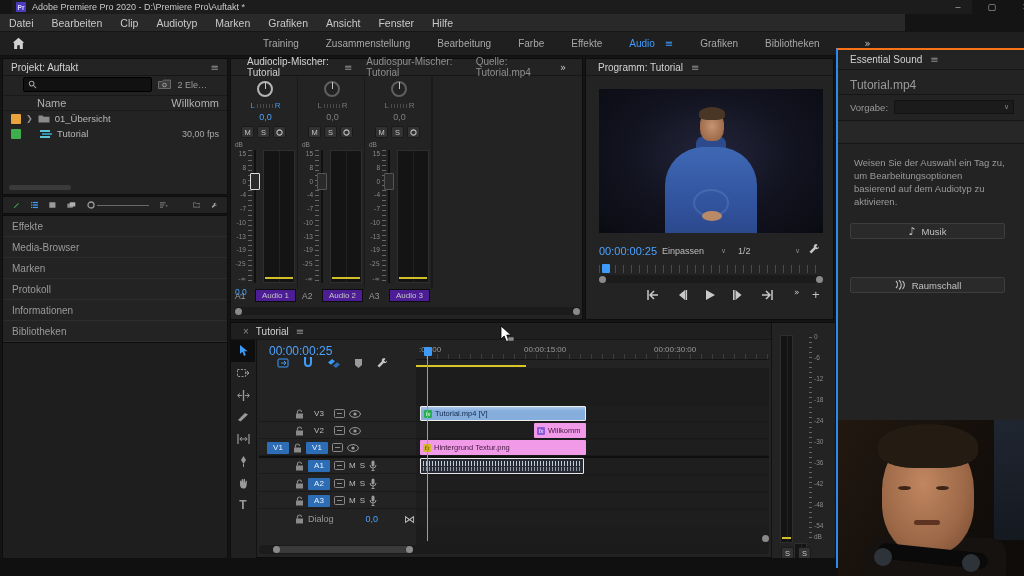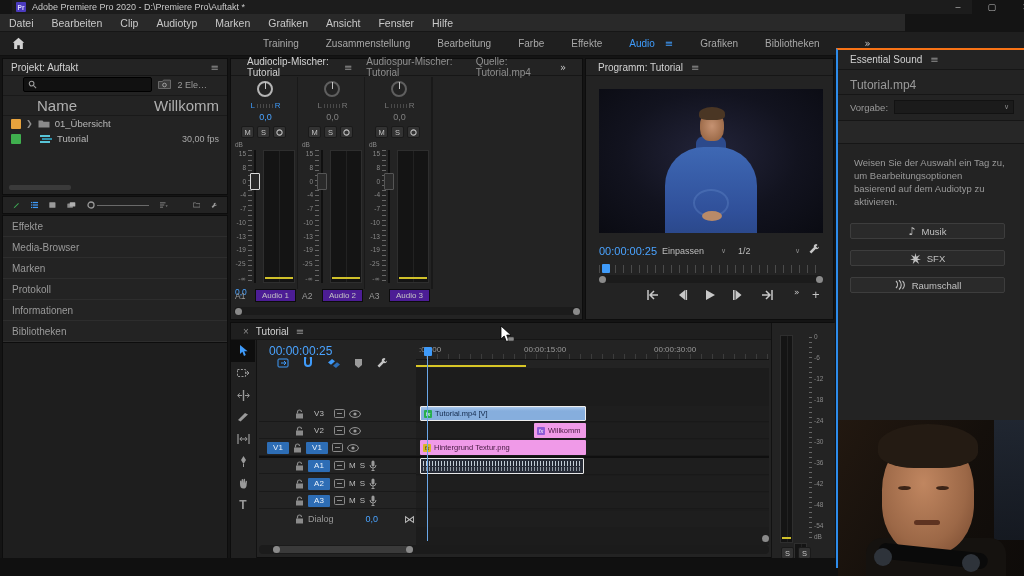--- a/index.html
+++ b/index.html
@@ -16,21 +16,21 @@
   .wsbar{left:0;top:32px;width:1024px;height:24px;background:#1f1f1f;display:flex;align-items:center;border-bottom:1px solid #101010}
   .wstabs{display:flex;gap:27px;margin-left:238px;font-size:10px;color:#a8a8a8;align-items:center}
   .wstab-active{color:#3f9bfa}
   
   .panel{background:#232323;border:1px solid #0d0d0d}
   .ptab{font-size:10px;color:#8f8f8f}
   .ptab-active{color:#d2d2d2}
   .hamb{color:#8f8f8f;font-size:10px}
   
   .searchbox{background:#111;border:1px solid #000;border-radius:2px;height:15px;display:flex;align-items:center;padding:0 4px}
-  .colhdr{font-size:15px;color:#b0b0b0}
+  .colhdr{font-size:11px;color:#b0b0b0}
   .prow{font-size:9.5px;color:#b8b8b8;display:flex;align-items:center}
   .swatch{width:10px;height:10px;border-radius:1px}
   .stacktab{height:21px;border-bottom:1px solid #2d2d2d;display:flex;align-items:center;padding-left:9px;font-size:10px;color:#9a9a9a}
   
   .knob{width:16px;height:16px;border-radius:50%;position:relative}
   .knob:after{content:"";position:absolute;left:50%;top:-1px;width:1px;height:7px;background:#c5c5c5}
   .msbtn{width:13px;height:12px;background:#333;border:1px solid #1a1a1a;border-radius:2px;color:#c3c3c3;font-size:7.5px;display:flex;align-items:center;justify-content:center}
   .dbscale{display:flex;flex-direction:column;justify-content:space-between;font-size:6.5px;color:#8a8a8a;text-align:right}
   .meterrect{background:#141414;border:1px solid #2e2e2e;position:relative}
   .meterrect:before{content:"";position:absolute;left:50%;top:0;bottom:0;width:1px;background:#222}
@@ -646,26 +646,20 @@
     <span class="uni" style="font-size:7px;color:#8a8a8a">∨</span>
   </div>
   <div class="divider" style="top:70px"></div>
   <div class="p" style="left:0;top:71px;width:188px;height:22px;background:#272727"></div>
   <div class="divider" style="top:93px"></div>
   <div class="p" style="left:16px;top:106px;width:152px;font-size:9.5px;line-height:13px;color:#9a9a9a">Weisen Sie der Auswahl ein Tag zu, um Bearbeitungsoptionen basierend auf dem Audiotyp zu aktivieren.</div>
   <div class="esbtn" style="top:173px">
     <span class="uni" style="font-size:11px">♪</span>
     <span>Musik</span>
   </div>
-  <div class="esbtn" style="top:200px">
-    <svg width="11" height="11" viewBox="0 0 12 12">
-        <path d="M6 0 7 4 11 2 8 6 12 7 8 8 10 12 6 9 3 12 4 8 0 7 4 6 1 2 5 4z" fill="#c0c0c0"></path>
-      </svg>
-    <span>SFX</span>
-  </div>
   <div class="esbtn" style="top:227px">
     <svg width="12" height="10" viewBox="0 0 12 10">
         <path d="M2 8C4 6 4 3 2 1M5 9.5C8 7 8 3 5 0M8.5 9C11 7 11 3 8.5 1" stroke="#c0c0c0" fill="none" stroke-width="1.1"></path>
       </svg>
     <span>Raumschall</span>
   </div>
 </div>
 
 <div class="p" style="left:838px;top:420px;width:186px;height:156px;background:linear-gradient(120deg,#221810 0%,#140f0b 55%,#0e0b09 100%);overflow:hidden;z-index:5">
   <div class="p" style="right:0;top:0;width:30px;height:120px;background:linear-gradient(#232c3a,#161c26);opacity:.8"></div>

